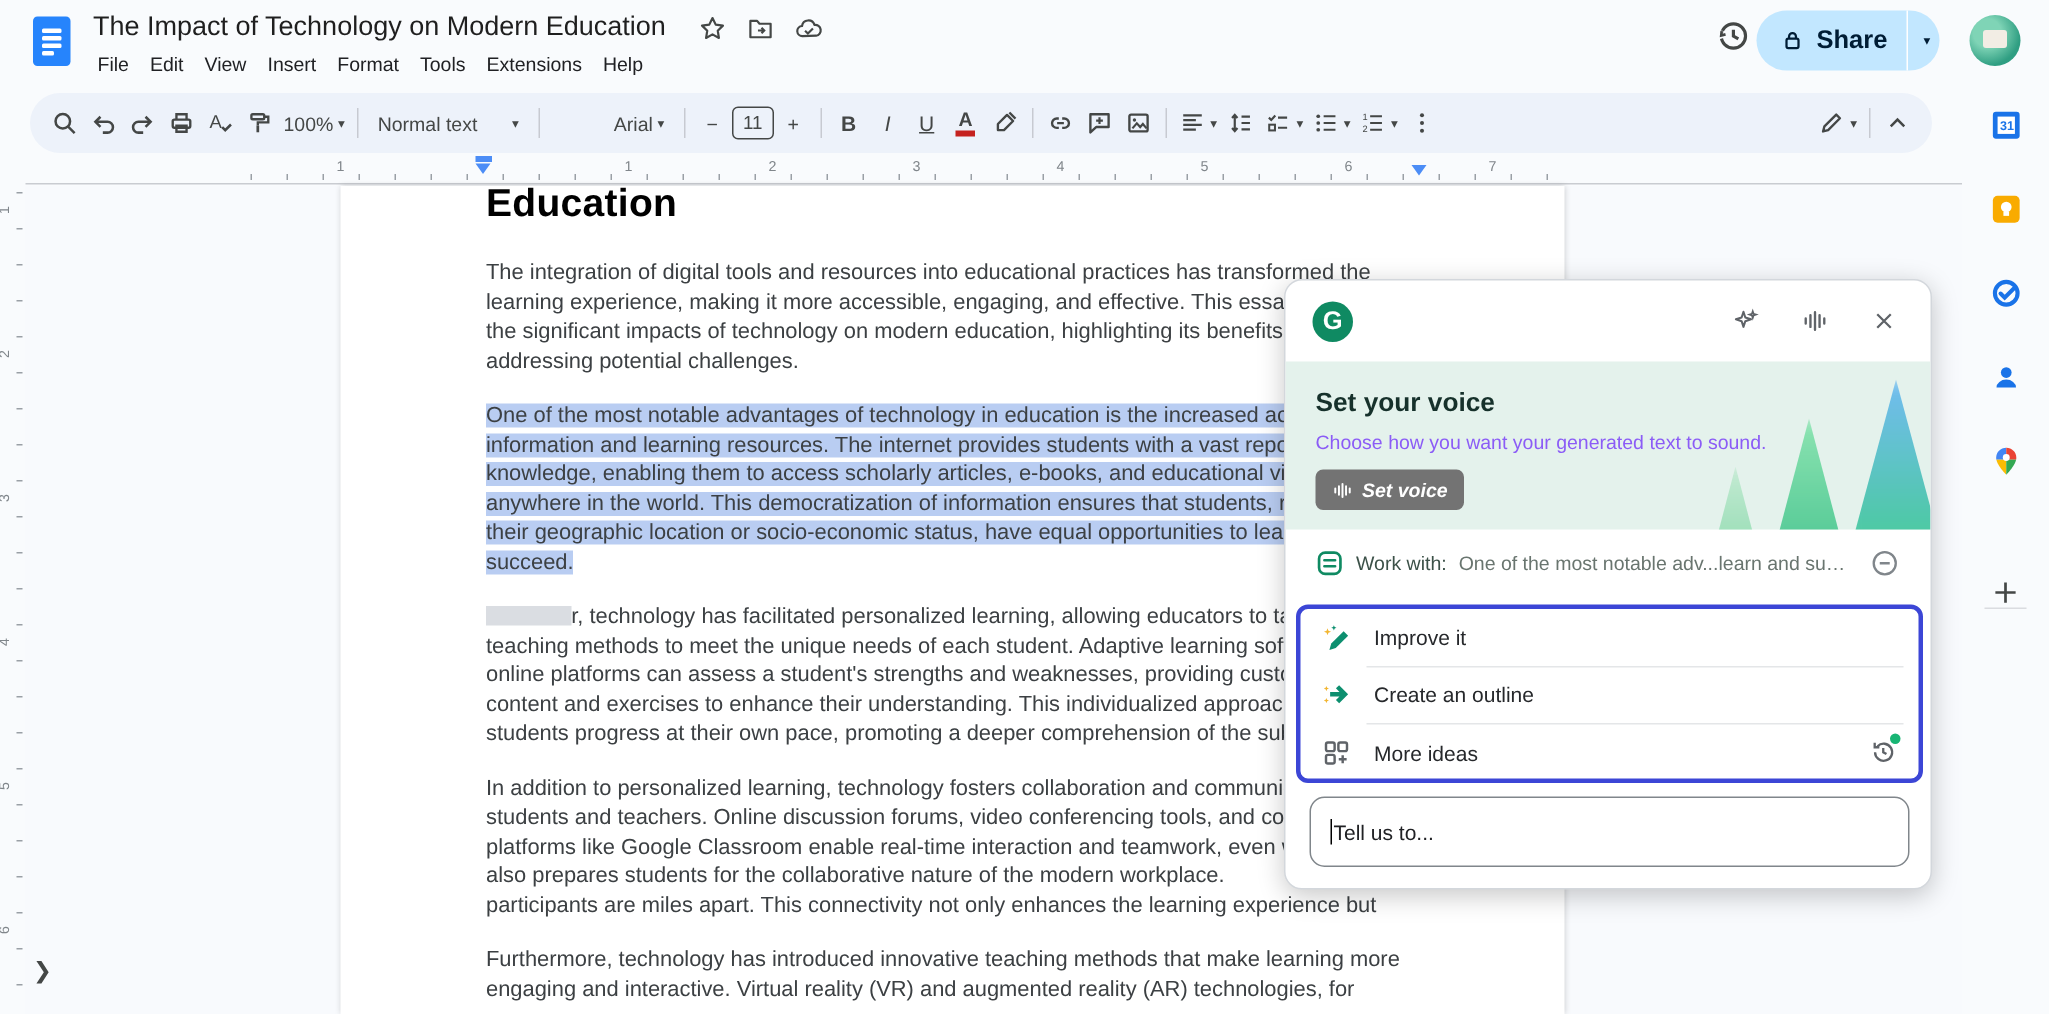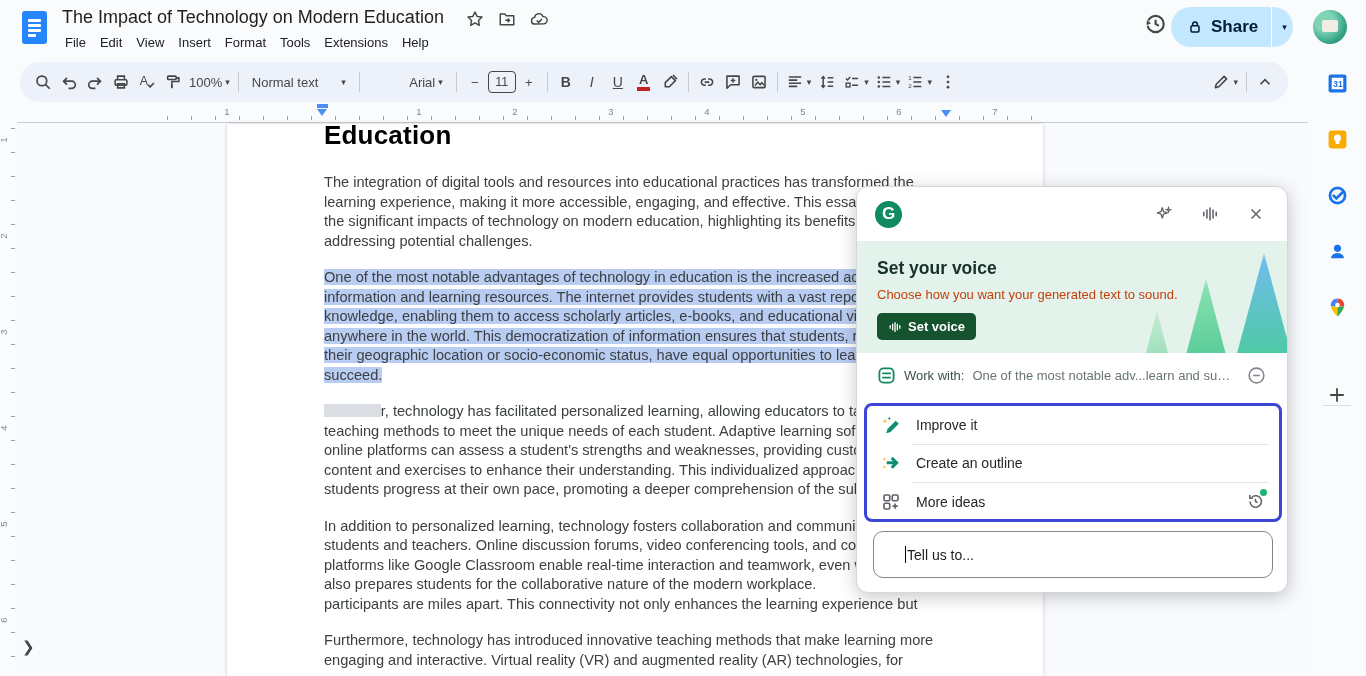--- a/index.html
+++ b/index.html
@@ -62,32 +62,32 @@
   #gpanel { position:absolute; left:856px; top:186px; width:432px; height:407px; background:#fff; border:1px solid #d3d7dc; border-radius:12px; box-shadow:0 4px 18px rgba(0,0,0,.22); overflow:hidden; }
   #gp-header { position:relative; height:54px; display:flex; align-items:center; padding:0 18px; }
   #g-logo { width:27px; height:27px; border-radius:50%; background:#0f8a62; color:#fff; font-weight:bold; font-size:17px; display:flex; align-items:center; justify-content:center; }
   #gp-header .hicons { margin-left:auto; display:flex; align-items:center; gap:20px; }
   #gp-hero { position:relative; height:112px; background:#e4f2ec; overflow:hidden; padding:17px 0 0 20px; }
   .deco { position:absolute; filter:blur(5px); opacity:.85; }
   #deco1 { right:-12px; bottom:-30px; width:70px; height:130px; background:linear-gradient(180deg,#5fb3f2,#27c77e); clip-path:polygon(50% 0,100% 100%,0 100%); }
   #deco2 { right:52px; bottom:-36px; width:58px; height:110px; background:linear-gradient(180deg,#7ee2a8,#27b97e); clip-path:polygon(50% 0,100% 100%,0 100%); }
   #deco3 { right:108px; bottom:-42px; width:44px; height:84px; background:linear-gradient(180deg,#bfe9cf,#6fd39b); clip-path:polygon(50% 0,100% 100%,0 100%); }
   #gp-voice-title { font-size:17.5px; font-weight:bold; color:#16312b; }
-  #gp-voice-sub { font-size:13px; color:#c2410c; margin-top:8px; }
-  #set-voice-btn { margin-top:11px; height:27px; background:#14532d; color:#fff; border-radius:5px; display:inline-flex; align-items:center; gap:6px; padding:0 11px; font-size:13px; font-weight:bold; }
+  #gp-voice-sub { font-size:13px; color:#8b5cf6; margin-top:8px; }
+  #set-voice-btn { margin-top:11px; height:27px; background:#737373; color:#fff; border-radius:5px; display:inline-flex; align-items:center; gap:6px; padding:0 11px; font-size:13px; font-weight:bold;font-style:italic; }
   #work-row { height:44px; display:flex; align-items:center; padding:0 18px 0 20px; gap:8px; }
   #work-label { font-size:13px; color:#3c5148; white-space:nowrap; }
   #work-excerpt { font-size:13px; color:#69756f; white-space:nowrap; overflow:hidden; text-overflow:ellipsis; flex:1; }
   #action-box { position:absolute; left:7px; top:216px; width:418px; height:119px; border:3px solid #3c46d6; border-radius:8px; background:#fff; }
   .action-row { height:37.5px; display:flex; align-items:center; gap:15px; padding:0 14px; }
   .action-row .lbl { font-size:14px; color:#26282b; }
   .action-div { height:1px; background:#e4e6e8; margin-left:44px; margin-right:10px; }
   #more-right { margin-left:auto; position:relative; }
   #more-dot { position:absolute; right:-2px; top:-3px; width:7px; height:7px; border-radius:50%; background:#18b574; }
-  #prompt-box { position:absolute; left:16px; top:344px; width:400px; height:47px; border:1px solid #80868b; border-radius:10px; background:#fff; display:flex; align-items:center; padding:0 31px; }
+  #prompt-box { position:absolute; left:16px; top:344px; width:400px; height:47px; border:1px solid #80868b; border-radius:10px; background:#fff; display:flex; align-items:center; padding:0 13px; }
   #prompt-caret { width:1px; height:17px; background:#000; margin-right:1px; }
   #prompt-text { font-size:14px; color:#202124; }
 
   
   #sidebar { position:absolute; right:0; top:56px; width:58px; height:620px; background:#f9fbfd; }
   .side-btn { position:absolute; left:18px; width:22px; height:22px; display:flex; justify-content:center; }
   #side-divider { position:absolute; left:15px; top:349px; width:28px; height:1px; background:#dadce0; }
   #collapse-chevron { position:absolute; left:22px; top:638px; font-size:15px; color:#444746; }
 </style>
 </head>

